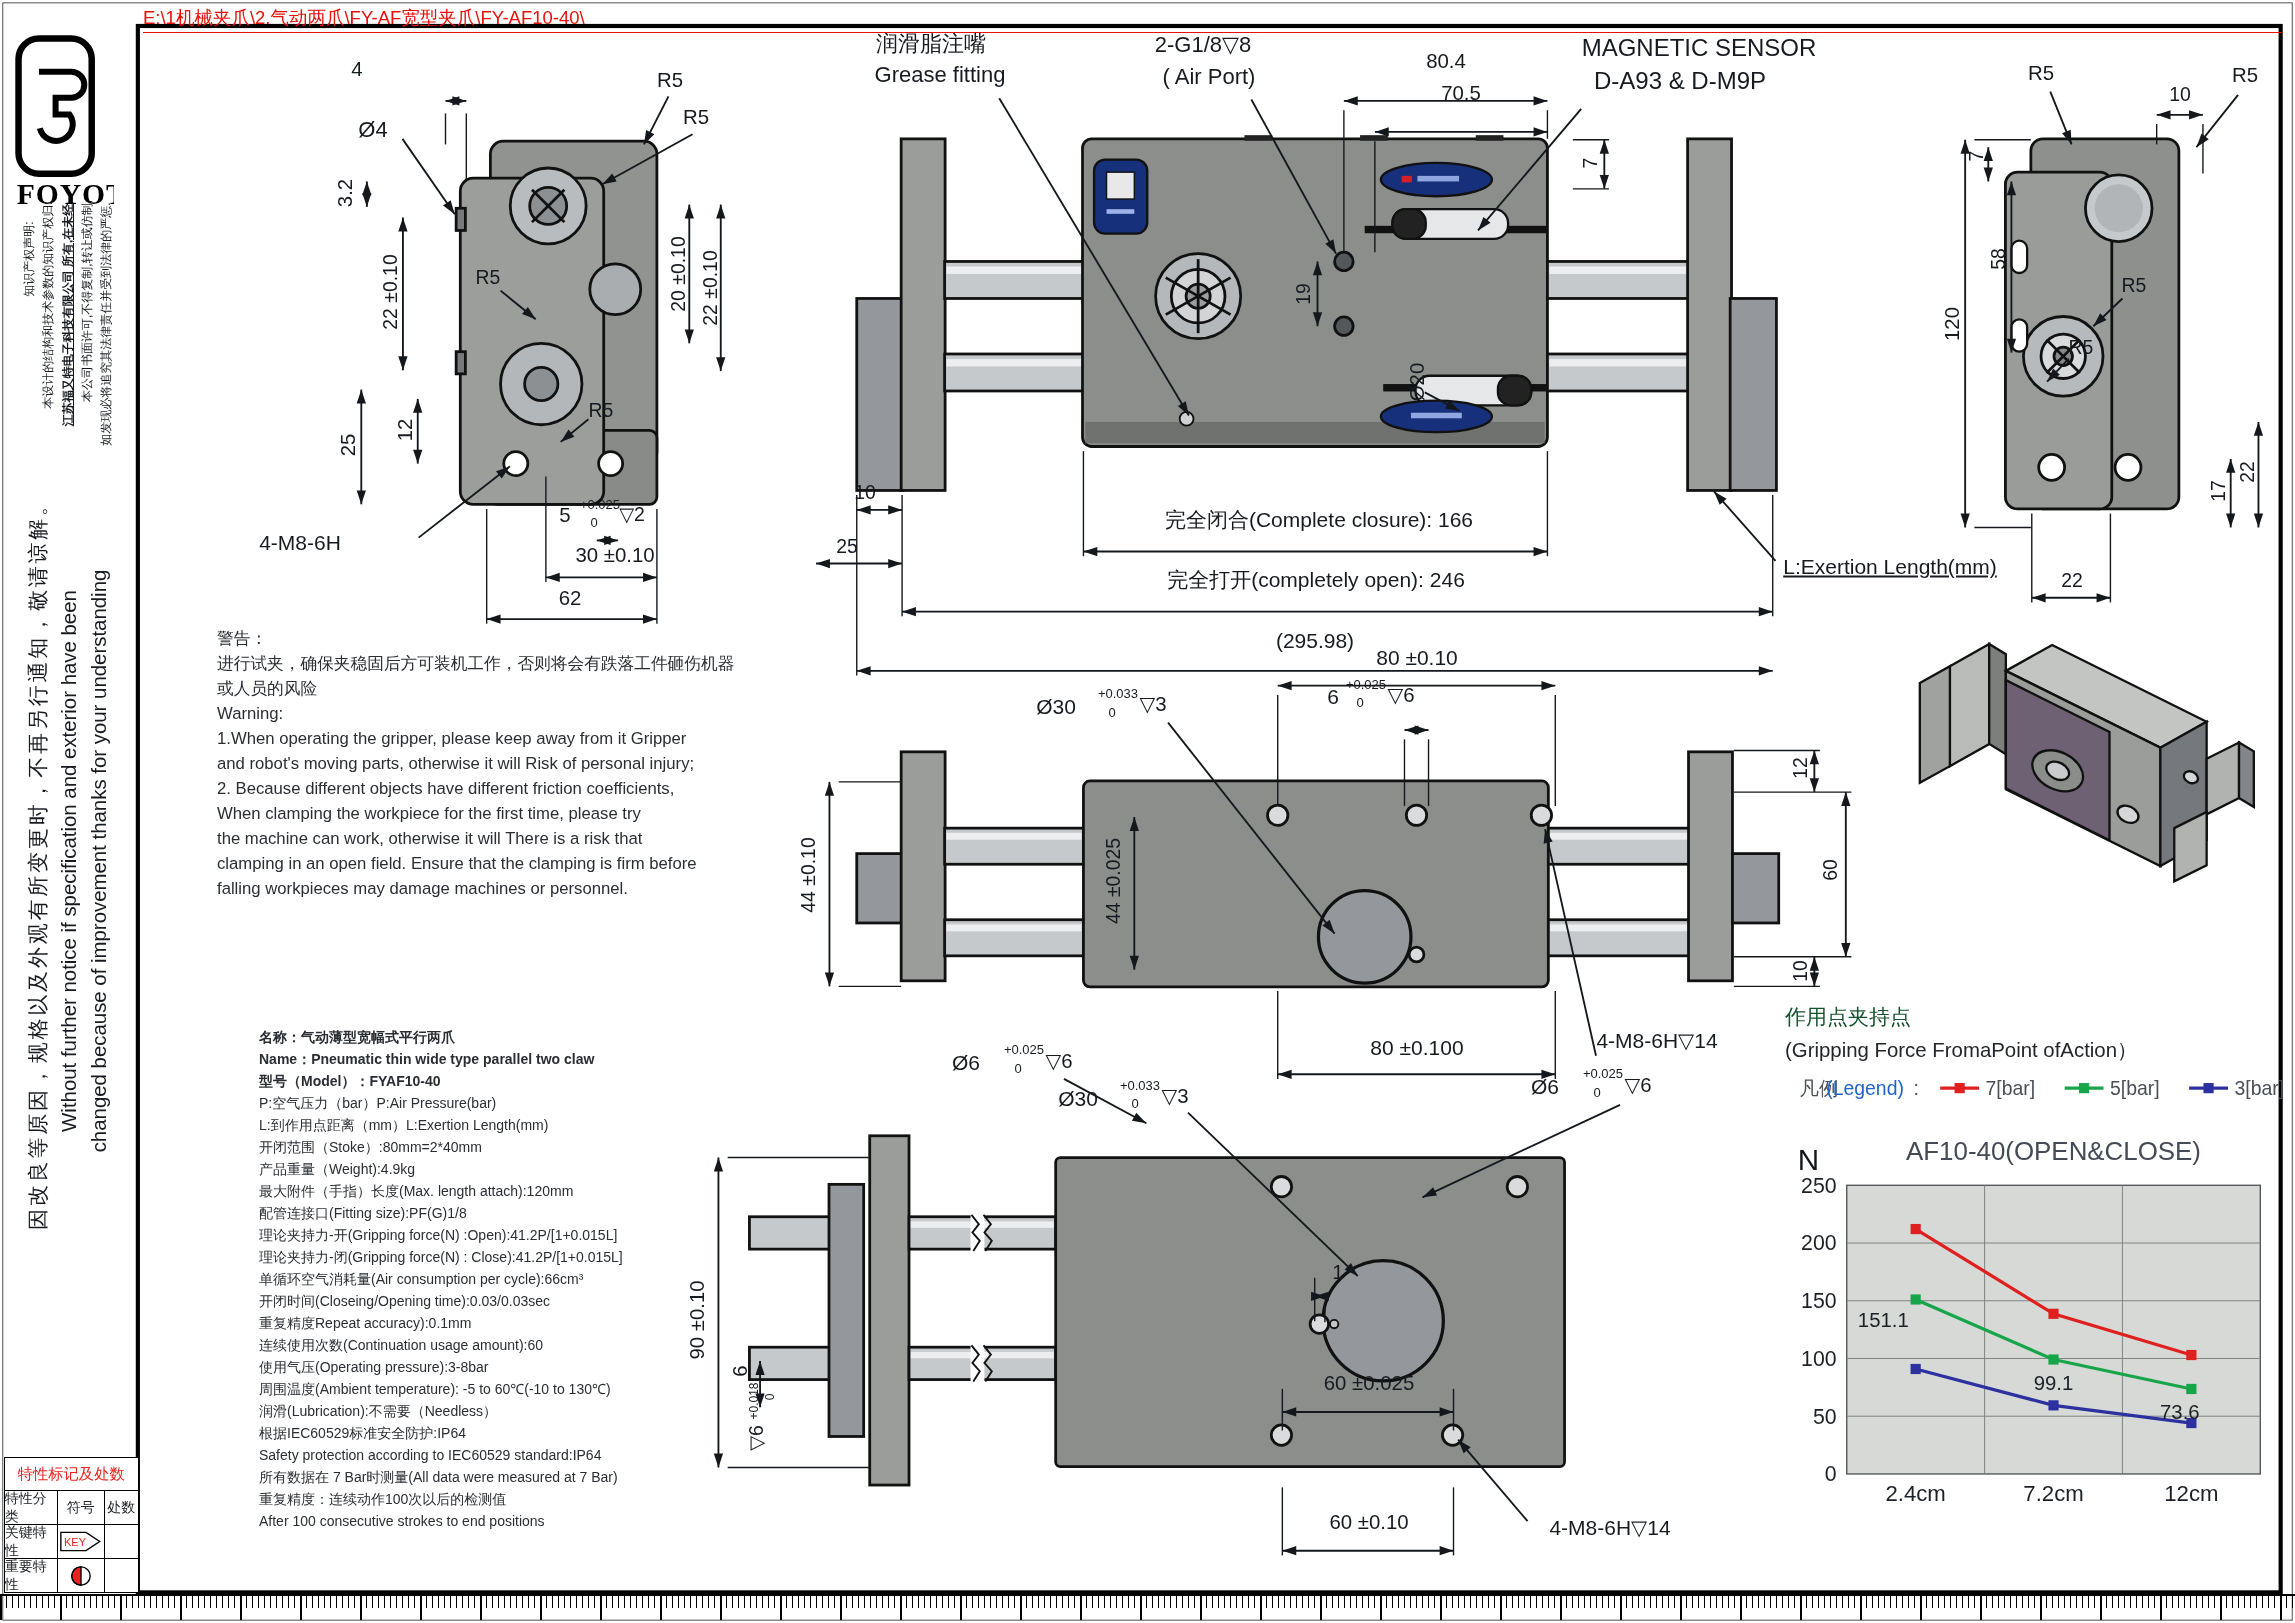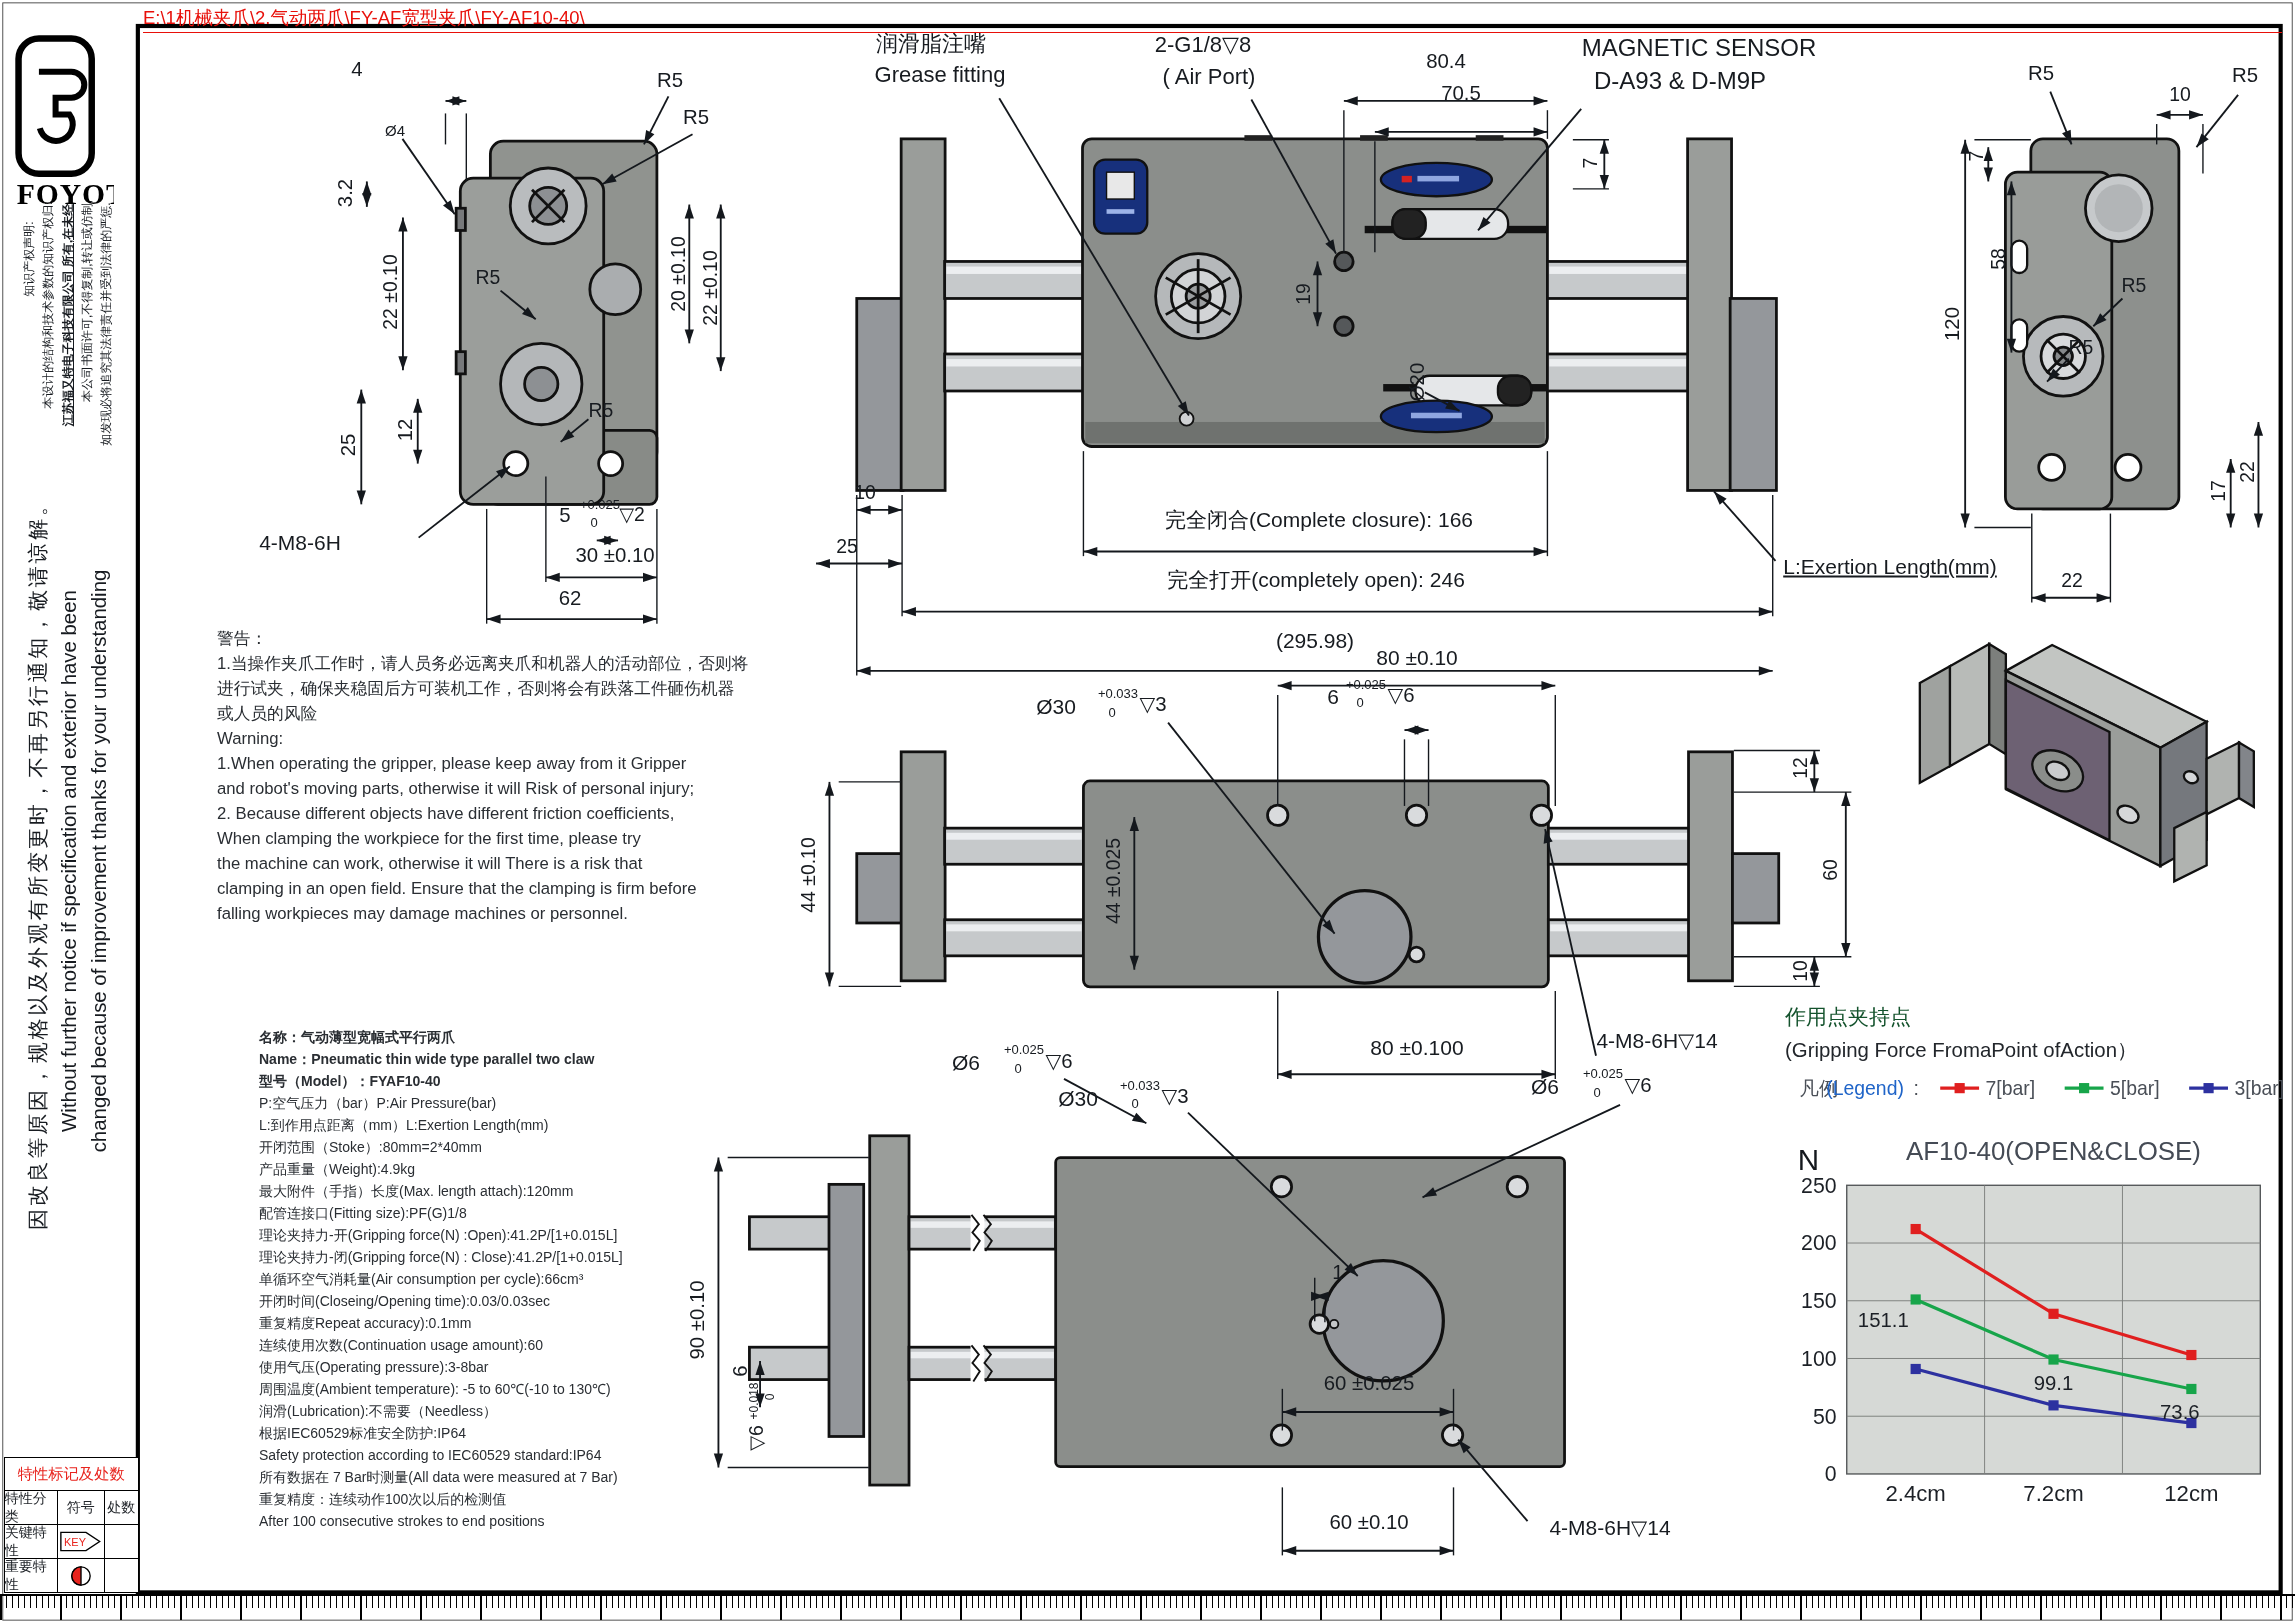--- a/index.html
+++ b/index.html
@@ -437,21 +437,20 @@
       <rect x="14" y="14" width="158" height="292" rx="44" fill="none" stroke="#000" stroke-width="14"></rect>
       <path d="M58 86 h70 a22 22 0 0 1 0 56 h-34 v36 h30 a36 36 0 1 1 -64 30" fill="none" stroke="#000" stroke-width="13"></path>
       <text x="10" y="372" font-size="64" font-weight="bold" letter-spacing="2" fill="#000" id="logo-text-el">FOYOT</text>
     </svg>
   </div>
 
   <div id="path-bar" class="abs">E:\1机械夹爪\2.气动两爪\FY-AF宽型夹爪\FY-AF10-40\</div>
 
   <div id="warning-block" class="abs">
       <div>警告：</div>
-      <div>1.当操作夹爪工作时，请人员务必远离夹爪和机器人的活动部位，否则将</div>
       <div>进行试夹，确保夹稳固后方可装机工作，否则将会有跌落工件砸伤机器</div>
       <div>或人员的风险</div>
       <div>Warning:</div>
       <div>1.When operating the gripper, please keep away from it Gripper</div>
       <div>and robot's moving parts, otherwise it will Risk of personal injury;</div>
       <div>2. Because different objects have different friction coefficients,</div>
       <div>When clamping the workpiece for the first time, please try</div>
       <div>the machine can work, otherwise it will There is a risk that</div>
       <div>clamping in an open field. Ensure that the clamping is firm before</div>
       <div>falling workpieces may damage machines or personnel.</div>
@@ -523,21 +522,21 @@
   <div id="anno-layer">
       <div class="anno" style="left: 29px; top: 259px; font-size: 12px; transform: translate(-50%, -50%) rotate(-90deg);">知识产权声明:</div>
       <div class="anno" style="left: 48px; top: 305px; font-size: 12px; transform: translate(-50%, -50%) rotate(-90deg);">本设计的结构和技术参数的知识产权归:</div>
       <div class="anno" style="left: 68px; top: 315px; font-size: 12px; transform: translate(-50%, -50%) rotate(-90deg); font-weight: 700; text-decoration: underline;">江苏福又特电子科技有限公司 所有,在未经</div>
       <div class="anno" style="left: 87px; top: 301px; font-size: 12px; transform: translate(-50%, -50%) rotate(-90deg);">本公司书面许可,不得复制,转让或仿制,</div>
       <div class="anno" style="left: 106px; top: 324px; font-size: 12px; transform: translate(-50%, -50%) rotate(-90deg);">如发现必将追究其法律责任并受到法律的严惩.</div>
       <div class="anno" style="left: 37px; top: 861px; font-size: 21px; transform: translate(-50%, -50%) rotate(-90deg); letter-spacing: 2.8px;">因改良等原因，规格以及外观有所变更时，不再另行通知，敬请谅解。</div>
       <div class="anno" style="left: 69px; top: 861px; font-size: 20.4px; transform: translate(-50%, -50%) rotate(-90deg);">Without further notice if specification and exterior have been</div>
       <div class="anno" style="left: 99px; top: 861px; font-size: 20.4px; transform: translate(-50%, -50%) rotate(-90deg);">changed because of improvement thanks for your understanding</div>
       <div class="anno" style="left: 357px; top: 69px; font-size: 20.4px; transform: translate(-50%, -50%);">4</div>
-      <div class="anno" style="left: 395px; top: 130px; font-size: 15px; transform: translate(-50%, -50%);">Ø4</div>
+      <div class="anno" style="left: 373px; top: 130px; font-size: 22px; transform: translate(-50%, -50%);">Ø4</div>
       <div class="anno" style="left: 345px; top: 193px; font-size: 20.4px; transform: translate(-50%, -50%) rotate(-90deg);">3.2</div>
       <div class="anno" style="left: 670px; top: 80px; font-size: 20.4px; transform: translate(-50%, -50%);">R5</div>
       <div class="anno" style="left: 696px; top: 117px; font-size: 20.4px; transform: translate(-50%, -50%);">R5</div>
       <div class="anno" style="left: 391px; top: 292px; font-size: 19.4px; transform: translate(-50%, -50%) rotate(-90deg);">22  ±0.10</div>
       <div class="anno" style="left: 488px; top: 278px; font-size: 19.4px; transform: translate(-50%, -50%);">R5</div>
       <div class="anno" style="left: 679px; top: 274px; font-size: 19.4px; transform: translate(-50%, -50%) rotate(-90deg);">20  ±0.10</div>
       <div class="anno" style="left: 711px; top: 288px; font-size: 19.4px; transform: translate(-50%, -50%) rotate(-90deg);">22  ±0.10</div>
       <div class="anno" style="left: 348px; top: 445px; font-size: 20.4px; transform: translate(-50%, -50%) rotate(-90deg);">25</div>
       <div class="anno" style="left: 405px; top: 430px; font-size: 20.4px; transform: translate(-50%, -50%) rotate(-90deg);">12</div>
       <div class="anno" style="left: 601px; top: 411px; font-size: 19.4px; transform: translate(-50%, -50%);">R5</div>

